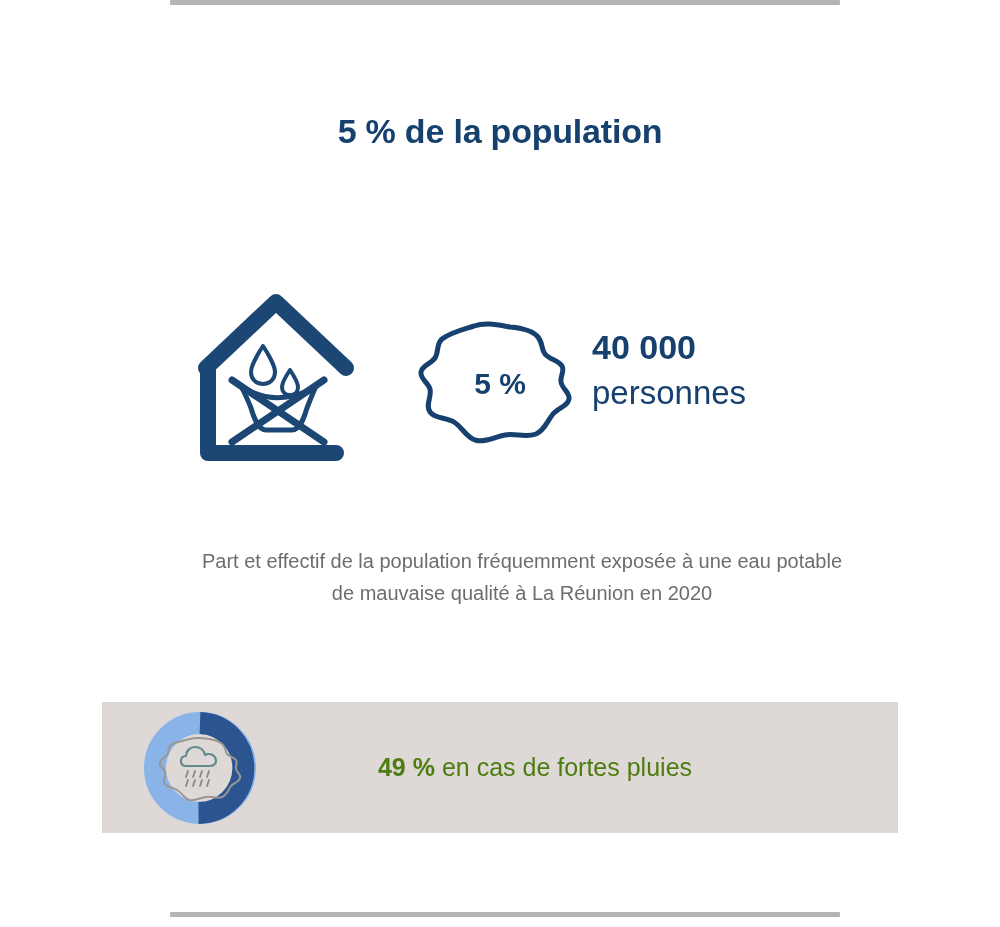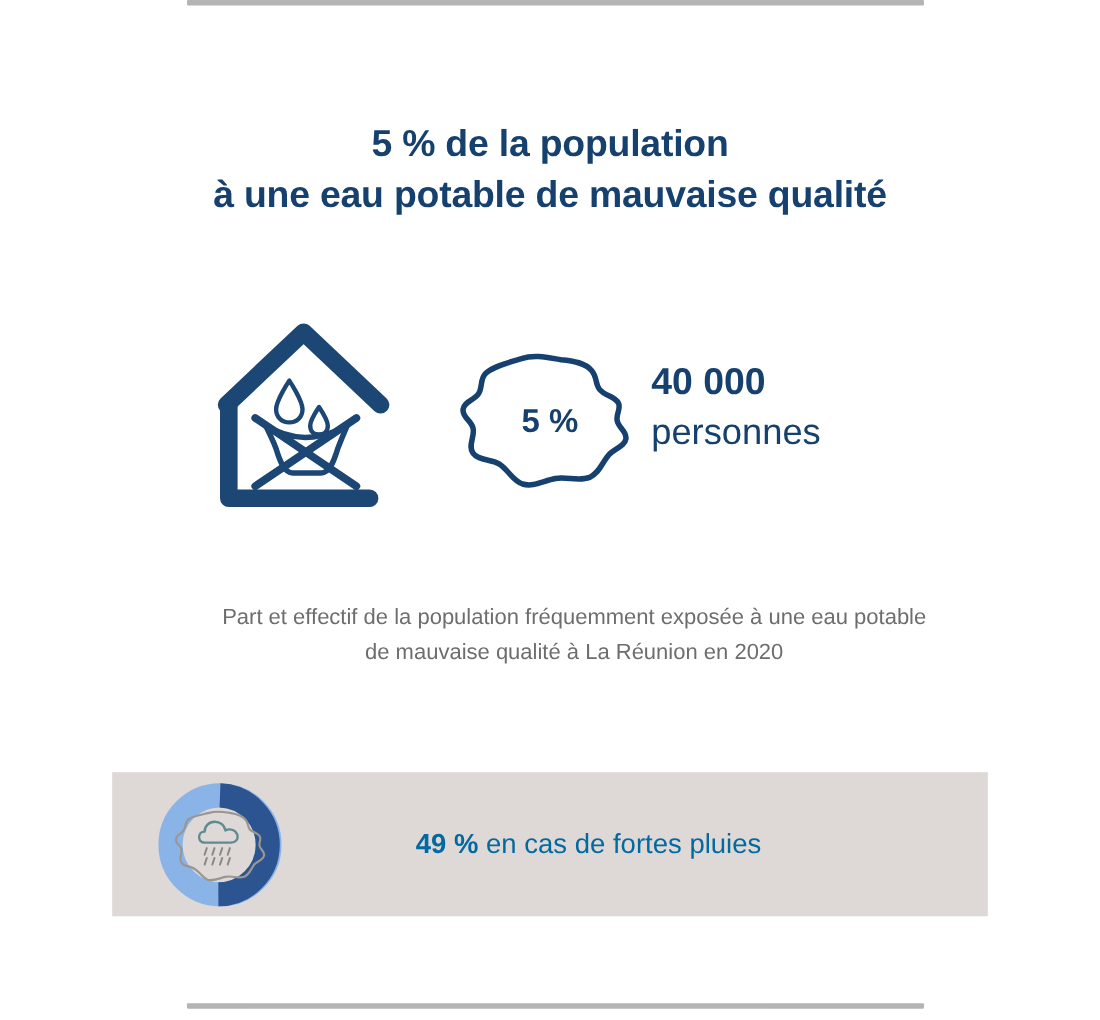--- a/index.html
+++ b/index.html
@@ -132,34 +132,33 @@
     position: absolute;
     left: 0;
     top: 0;
     width: 796px;
     height: 131px;
     display: flex;
     align-items: center;
     justify-content: center;
     padding-left: 70px;
     box-sizing: border-box;
-    color: #0369a1;
+    color: #4d7c0f;
     font-size: 25px;
     white-space: pre;
   }
   .banner-text .b-strong { font-weight: bold; }
 </style>
 </head>
 <body>
 
 <div class="rule top"></div>
 
 <div class="headline">
   <span class="hl-line">5 % de la population</span>
-  <span class="hl-line">à une eau potable de mauvaise qualité</span>
 </div>
 
 <div class="figure-row">
 
   <div class="house-icon">
     <svg width="160" height="180" viewBox="0 0 160 180" fill="none" xmlns="http://www.w3.org/2000/svg">
 
       <path d="M10 78 L80 12 L150 78" stroke="#1c4674" stroke-width="16" stroke-linecap="round" stroke-linejoin="round" fill="none"></path>
       <path d="M12 78 L12 163 L140 163" stroke="#1c4674" stroke-width="16" stroke-linecap="round" stroke-linejoin="round" fill="none"></path>
 

